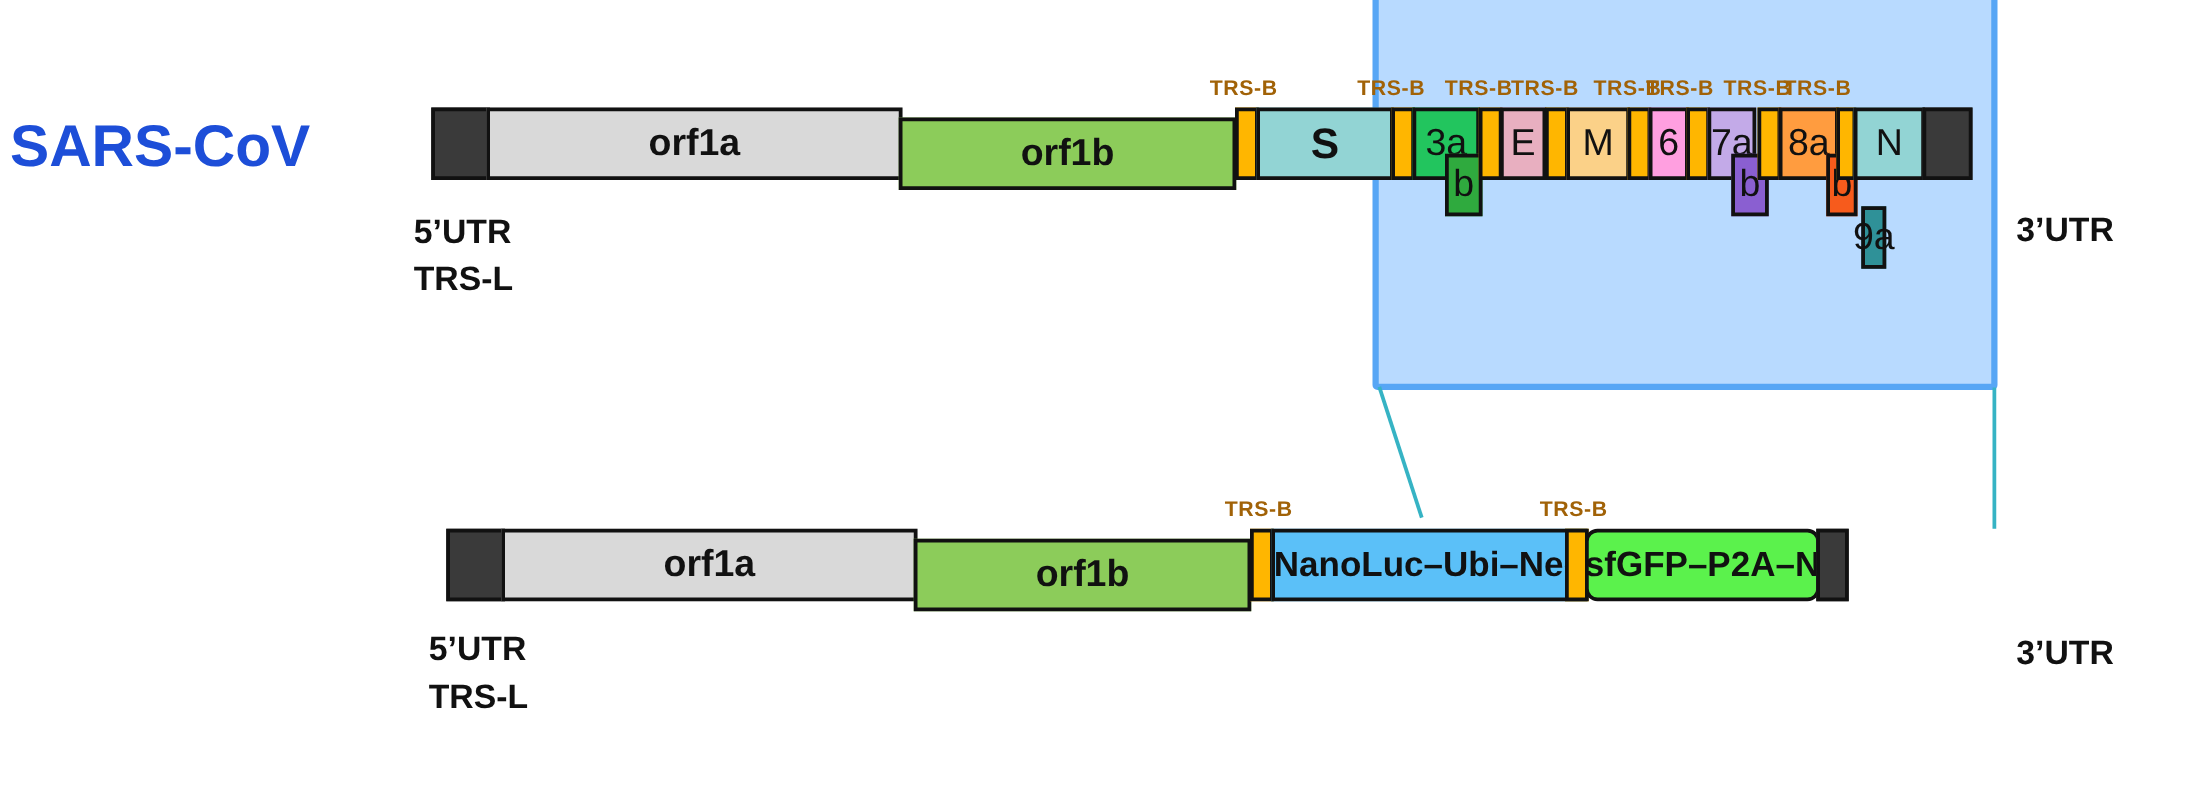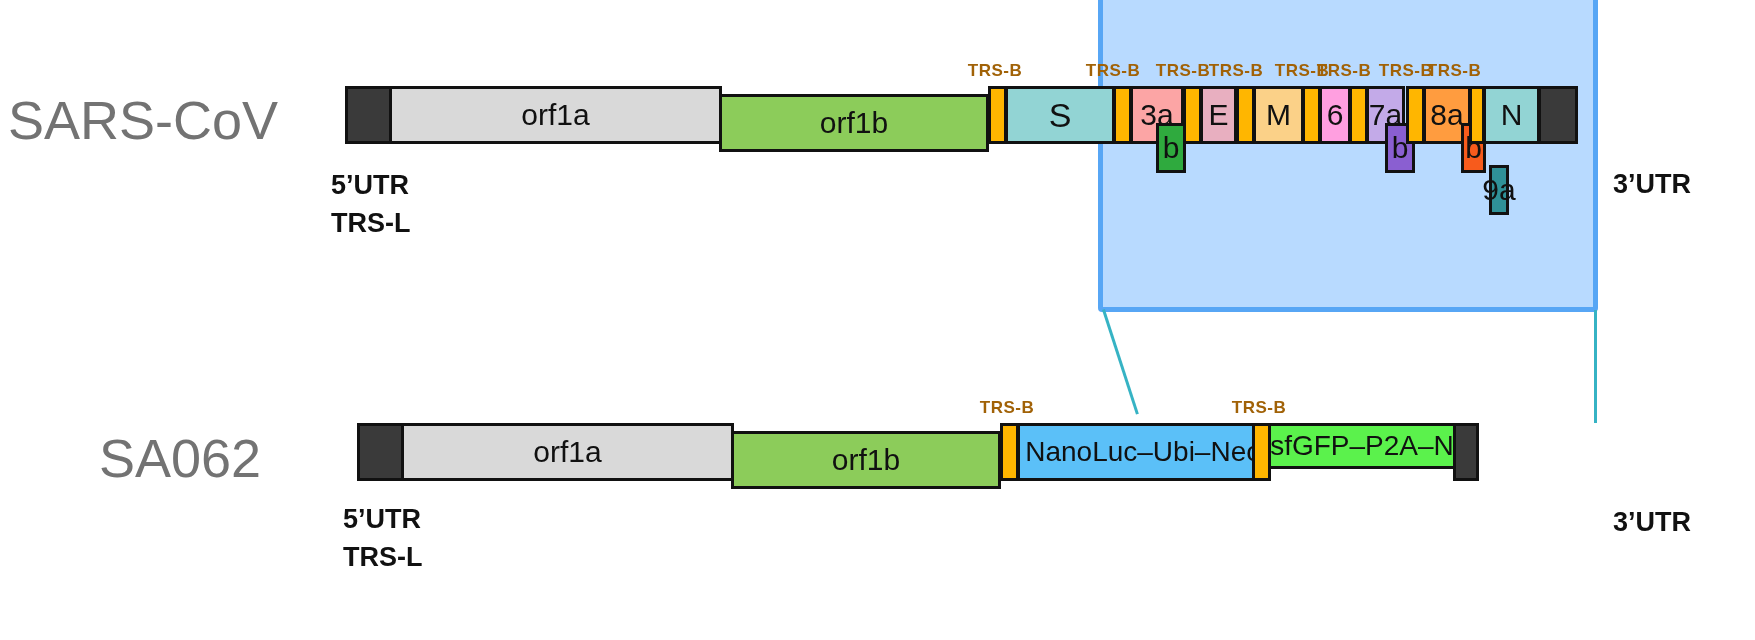--- a/index.html
+++ b/index.html
@@ -20,39 +20,39 @@
     border:5px solid #57a6f5;
     border-radius:4px;
   }
 
   
   .conn{background:#36b3c4;position:absolute;transform-origin:0 0;}
 
   
   .genome-name{
     position:absolute;
-    font-size:54px;
-    color:#737373;
+    font-size:47px;
+    color:#1d4ed8;
     letter-spacing:0px;
     white-space:nowrap;
-    font-weight:400;
+    font-weight:700;
   }
 
   
   .utr{
     background:#3a3a3a;
     border:3px solid #111;
   }
 
   
   .gene{
     border:3px solid #111;
     display:flex;align-items:center;justify-content:center;
     color:#111;
-    font-weight:400;
+    font-weight:700;
     line-height:1;
     overflow:visible;
     white-space:nowrap;
   }
   .gene-sm{font-size:30px;font-weight:400;}
 
   
   .trs-bar{
     background:#ffb600;
     border:3px solid #111;
@@ -102,21 +102,21 @@
   <div class="trs-label" style="left:962px;top:61px;width:66px;">TRS-B</div>
   <div class="abs trs-bar" style="left:988px;top:86px;width:19px;height:58px;"></div>
 
   <div class="abs gene" style="left:1005px;top:86px;width:110px;height:58px;background:#92d4d4;font-size:34px;">
     <span>S</span>
   </div>
 
   <div class="trs-label" style="left:1080px;top:61px;width:66px;">TRS-B</div>
   <div class="abs trs-bar" style="left:1113px;top:86px;width:19px;height:58px;"></div>
 
-  <div class="abs gene gene-sm" style="left:1130px;top:86px;width:54px;height:58px;background:#fca5a5;">
+  <div class="abs gene gene-sm" style="left:1130px;top:86px;width:54px;height:58px;background:#22c55e;">
     <span>3a</span>
   </div>
 
   <div class="abs gene gene-sm" style="left:1156px;top:123px;width:30px;height:50px;background:#2faa3e;">
     <span>b</span>
   </div>
 
   <div class="trs-label" style="left:1150px;top:61px;width:66px;">TRS-B</div>
   <div class="abs trs-bar" style="left:1183px;top:86px;width:19px;height:58px;"></div>
 
@@ -172,21 +172,20 @@
   </div>
 
   <div class="abs utr" style="left:1538px;top:86px;width:40px;height:58px;"></div>
 
   <div class="ann" style="left:331px;top:166px;">
     <div>5’UTR</div>
     <div>TRS-L</div>
   </div>
   <div class="ann" style="left:1613px;top:165px;">3’UTR</div>
 
-  <div class="genome-name" style="left:99px;top:427px;">SA062</div>
 
   <div class="abs utr" style="left:357px;top:423px;width:47px;height:58px;"></div>
 
   <div class="abs gene" style="left:401px;top:423px;width:333px;height:58px;background:#d9d9d9;font-size:30px;">
     <span>orf1a</span>
   </div>
 
   <div class="abs gene" style="left:731px;top:431px;width:270px;height:58px;background:#8ccc5a;font-size:30px;">
     <span>orf1b</span>
   </div>
@@ -194,21 +193,21 @@
   <div class="trs-label" style="left:974px;top:398px;width:66px;">TRS-B</div>
   <div class="abs trs-bar" style="left:1000px;top:423px;width:19px;height:58px;"></div>
 
   <div class="abs gene" style="left:1017px;top:423px;width:253px;height:58px;background:#5bc0f8;font-size:28px;">
     <span>NanoLuc–Ubi–Neo</span>
   </div>
 
   <div class="trs-label" style="left:1226px;top:398px;width:66px;">TRS-B</div>
   <div class="abs trs-bar" style="left:1252px;top:423px;width:19px;height:58px;"></div>
 
-  <div class="abs gene" style="left:1268px;top:423px;width:188px;height:46px;background:#5bf24c;font-size:28px;">
+  <div class="abs gene" style="left:1268px;top:423px;width:188px;height:58px;background:#5bf24c;font-size:28px;border-radius:10px;">
     <span>sfGFP–P2A–N</span>
   </div>
 
   <div class="abs utr" style="left:1453px;top:423px;width:26px;height:58px;"></div>
 
   <div class="ann" style="left:343px;top:500px;">
     <div>5’UTR</div>
     <div>TRS-L</div>
   </div>
   <div class="ann" style="left:1613px;top:503px;">3’UTR</div>

